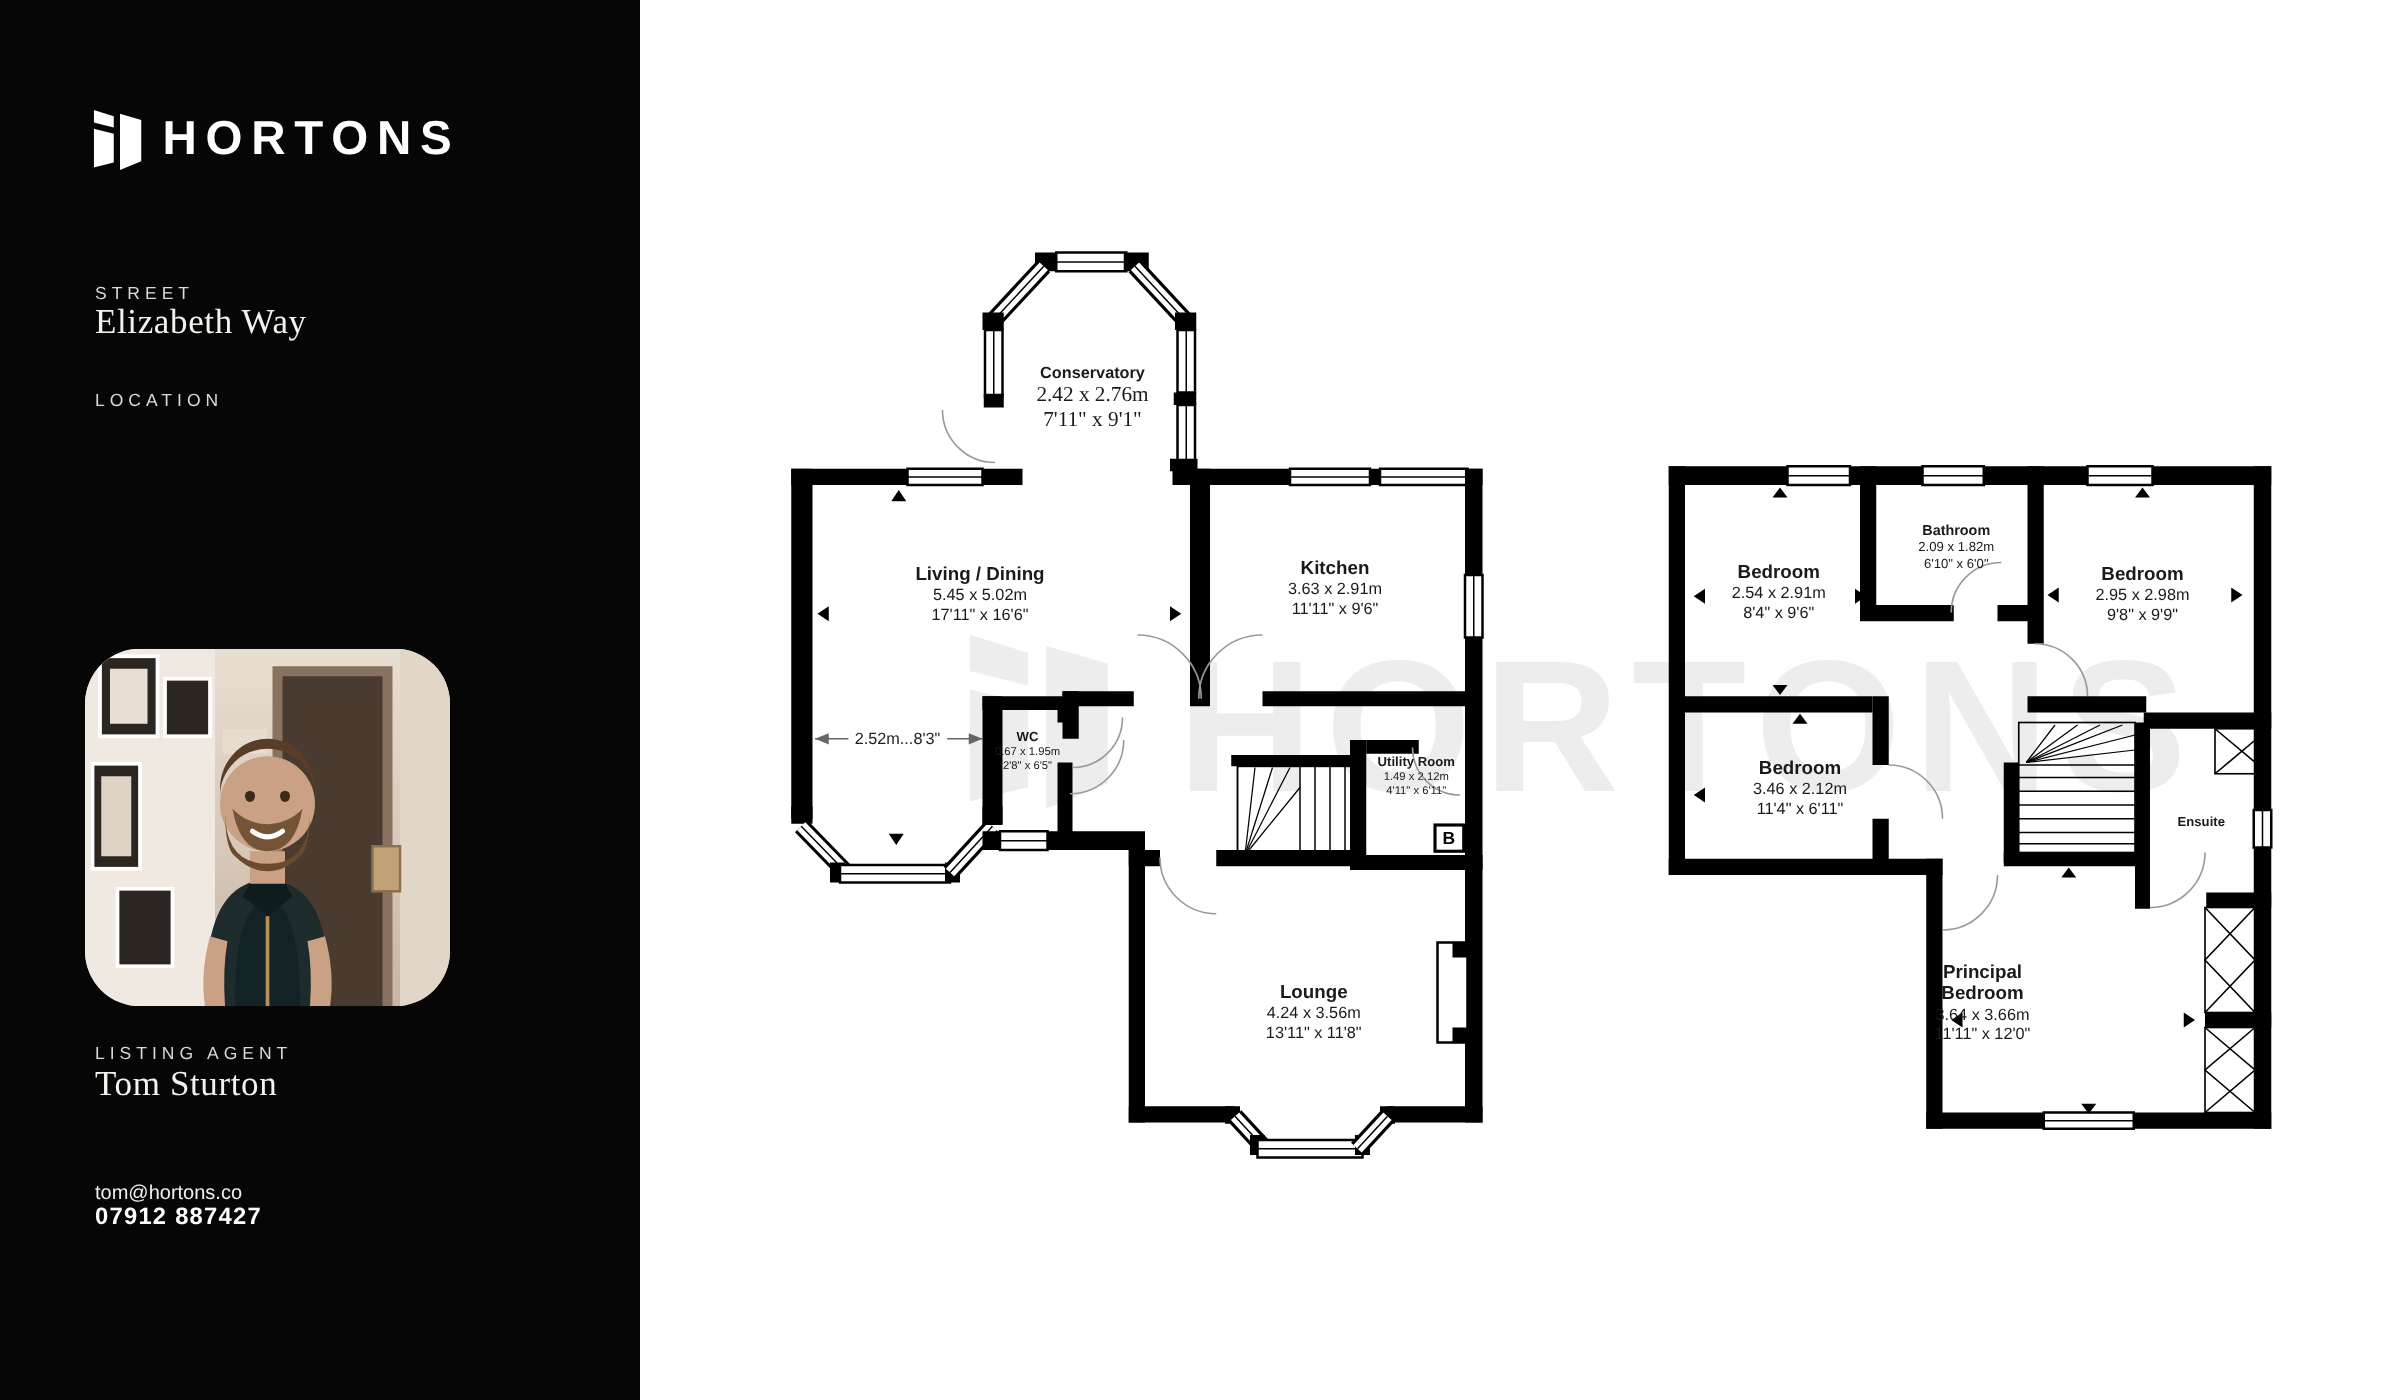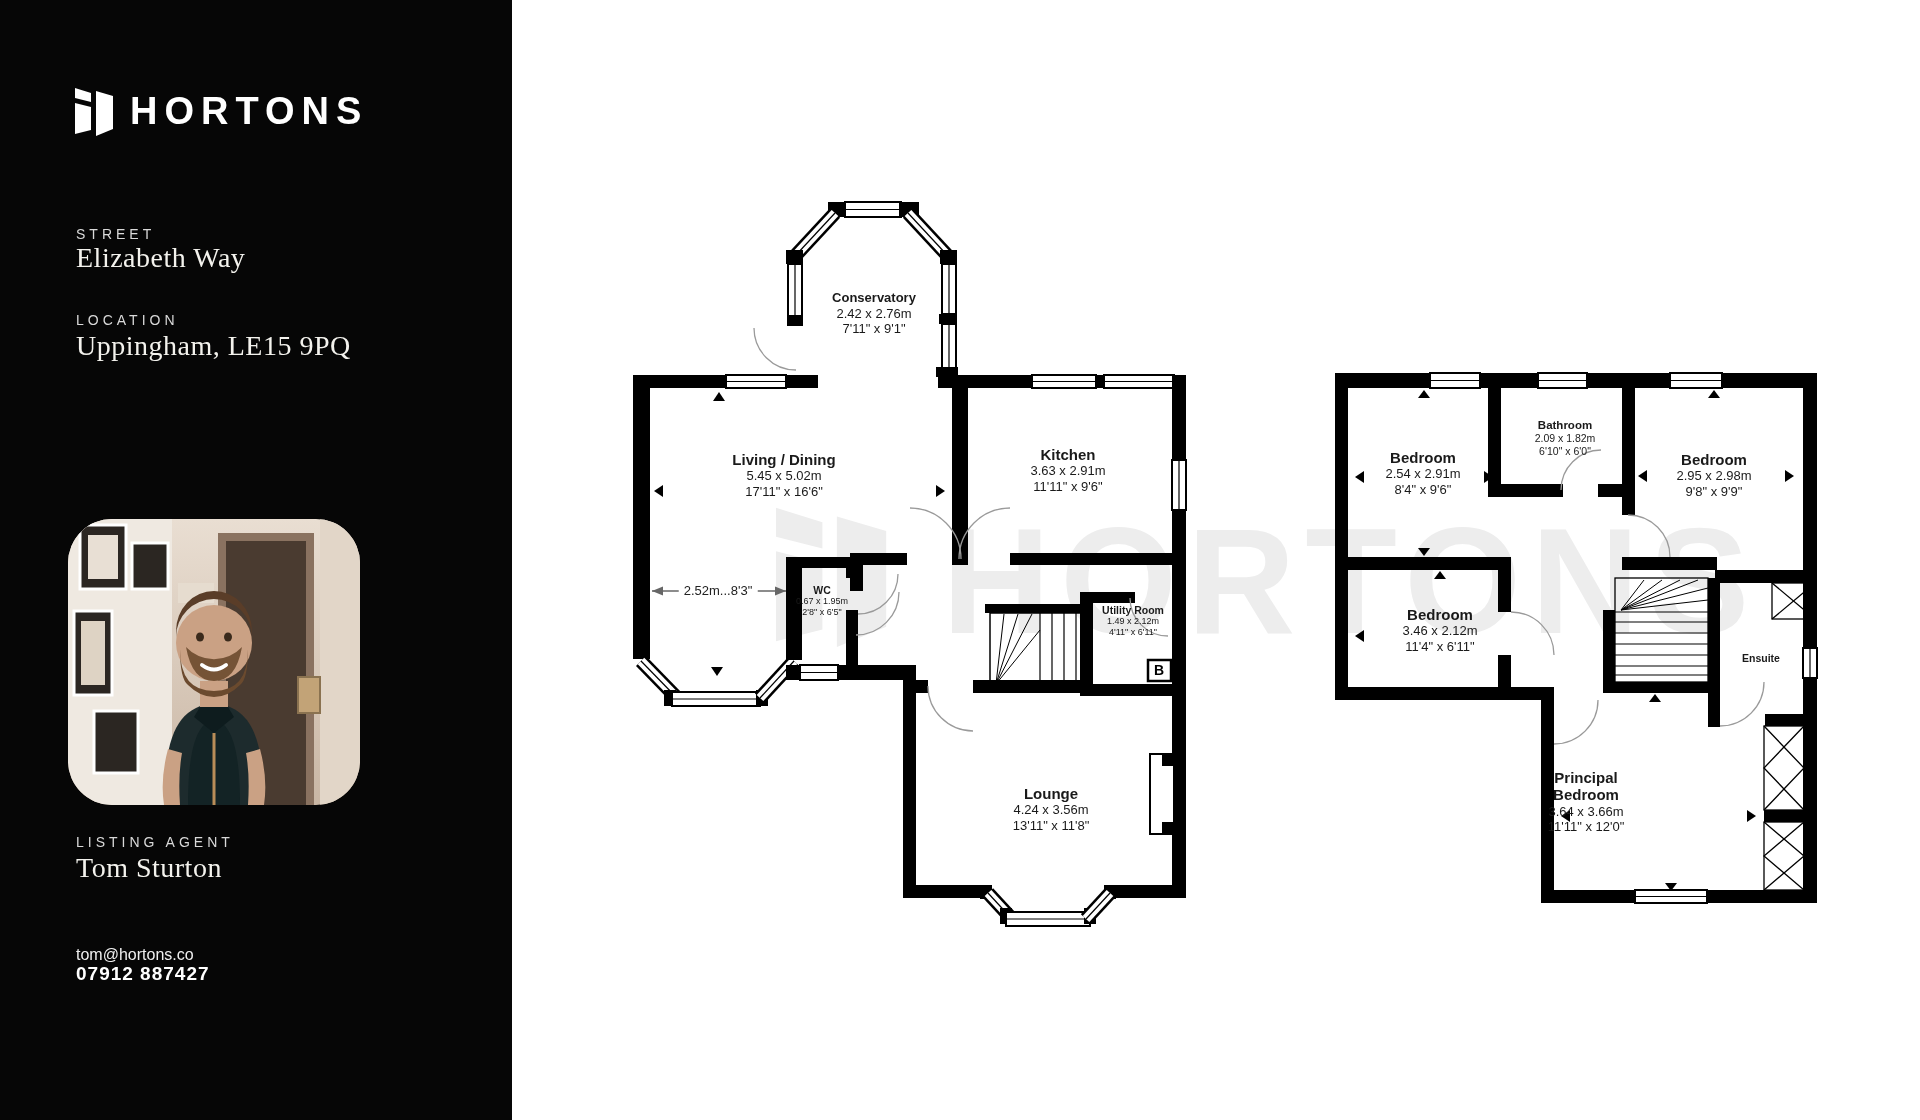--- a/index.html
+++ b/index.html
@@ -29,21 +29,21 @@
   .wm-icon { position:absolute; left:263px; top:502px; width:118px; height:145px; }
   .wm-text { position:absolute; left:430px; top:495px; font-size:150px; letter-spacing:10px;
              color:#ededed; font-weight:bold; white-space:nowrap; }
   .plan-svg { position:absolute; left:0; top:0; z-index:2; }
 
   
   .labels { position:absolute; inset:0; z-index:3; pointer-events:none; }
   .rlabel { position:absolute; transform:translateX(-50%); text-align:center; color:#1a1a1a; white-space:nowrap; }
   .rname { font-weight:bold; font-size:15px; line-height:1.15; }
   .rdim  { font-size:13px; line-height:1.18; }
-  .md .rname { font-size:13px; } .md .rdim { font-size:13px; }
+  .md .rname { font-size:13px; } .md .rdim { font-size:17px;font-family:Liberation Serif, serif; }
   .sm .rname { font-size:10.5px; } .sm .rdim { font-size:9px; }
   .bath .rname { font-size:11.5px; } .bath .rdim { font-size:10.5px; }
   .principal .rname { max-width:95px; margin:0 auto; white-space:normal; }
   .dim-note { position:absolute; transform:translateX(-50%); background:#fff; padding:0 5px;
               font-size:13px; color:#222; white-space:nowrap; }
   .b-badge { position:absolute; transform:translateX(-50%); font-size:14px; font-weight:bold; color:#000; }
   .ensuite-label { position:absolute; transform:translateX(-50%); font-size:10.5px; font-weight:bold; color:#1a1a1a; }
 </style>
 </head>
 <body>
@@ -65,21 +65,20 @@
       <svg class="logo-icon" viewBox="0 0 40 50">
           <use href="#hlogo" fill="#ffffff"></use>
         </svg>
       <span class="brand-name">HORTONS</span>
     </div>
 
     <div class="side-label" style="top:226px">STREET</div>
     <div class="side-value" style="top:242px">Elizabeth Way</div>
 
     <div class="side-label" style="top:312px">LOCATION</div>
-    <div class="side-value" style="top:330px">Uppingham, LE15 9PQ</div>
 
     <div class="photo-wrap">
       <svg viewBox="0 0 292 286" width="292" height="286">
         <defs>
           <linearGradient id="hallbg" x1="0" y1="0" x2="0" y2="1">
             <stop offset="0" stop-color="#e9ded2"></stop>
               <stop offset="1" stop-color="#c9b6a4"></stop>
           </linearGradient>
         </defs>
         <rect x="0" y="0" width="292" height="286" fill="url(#hallbg)"></rect>

